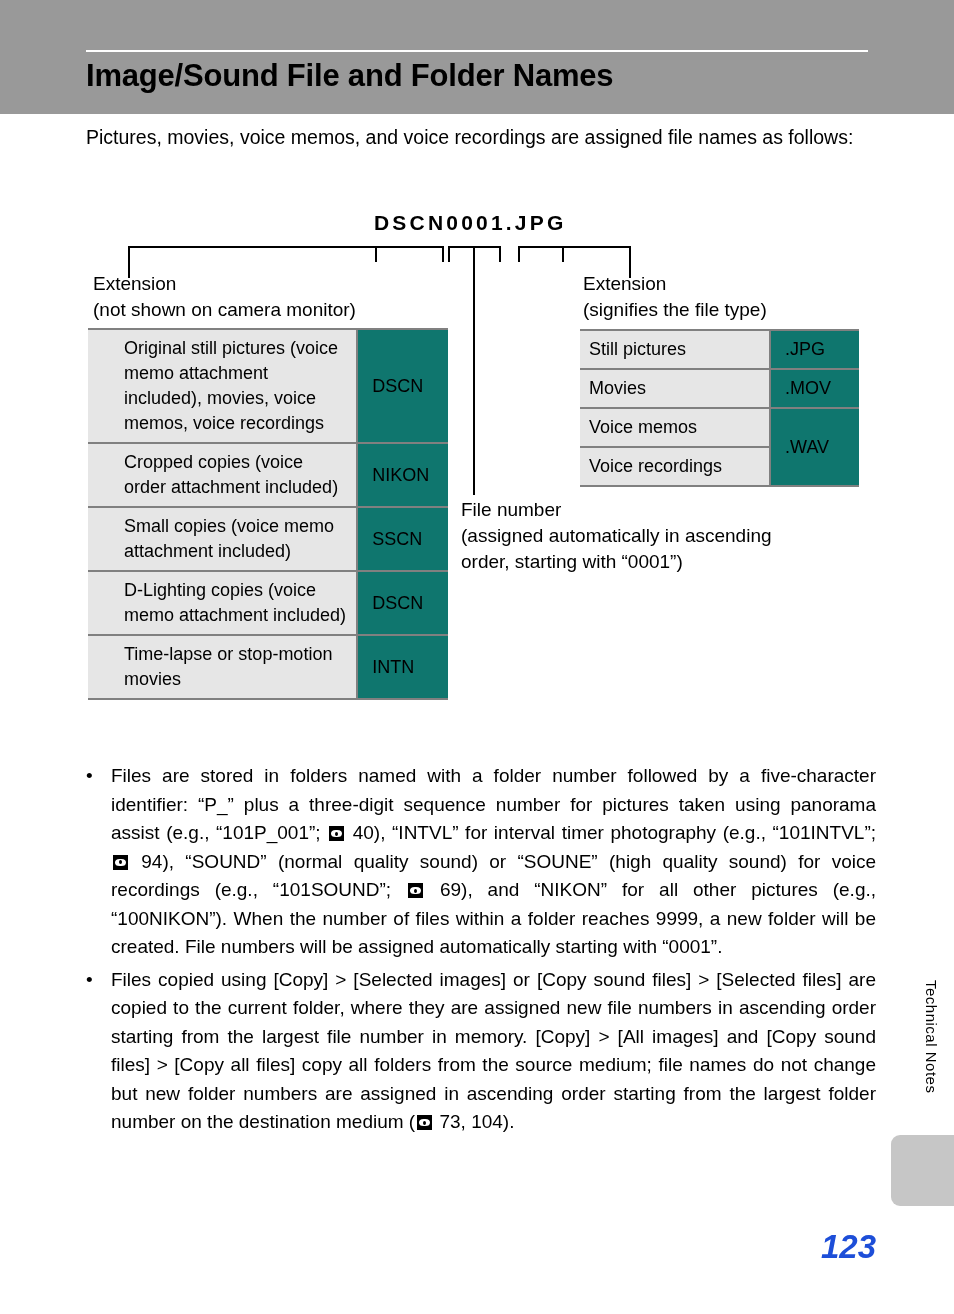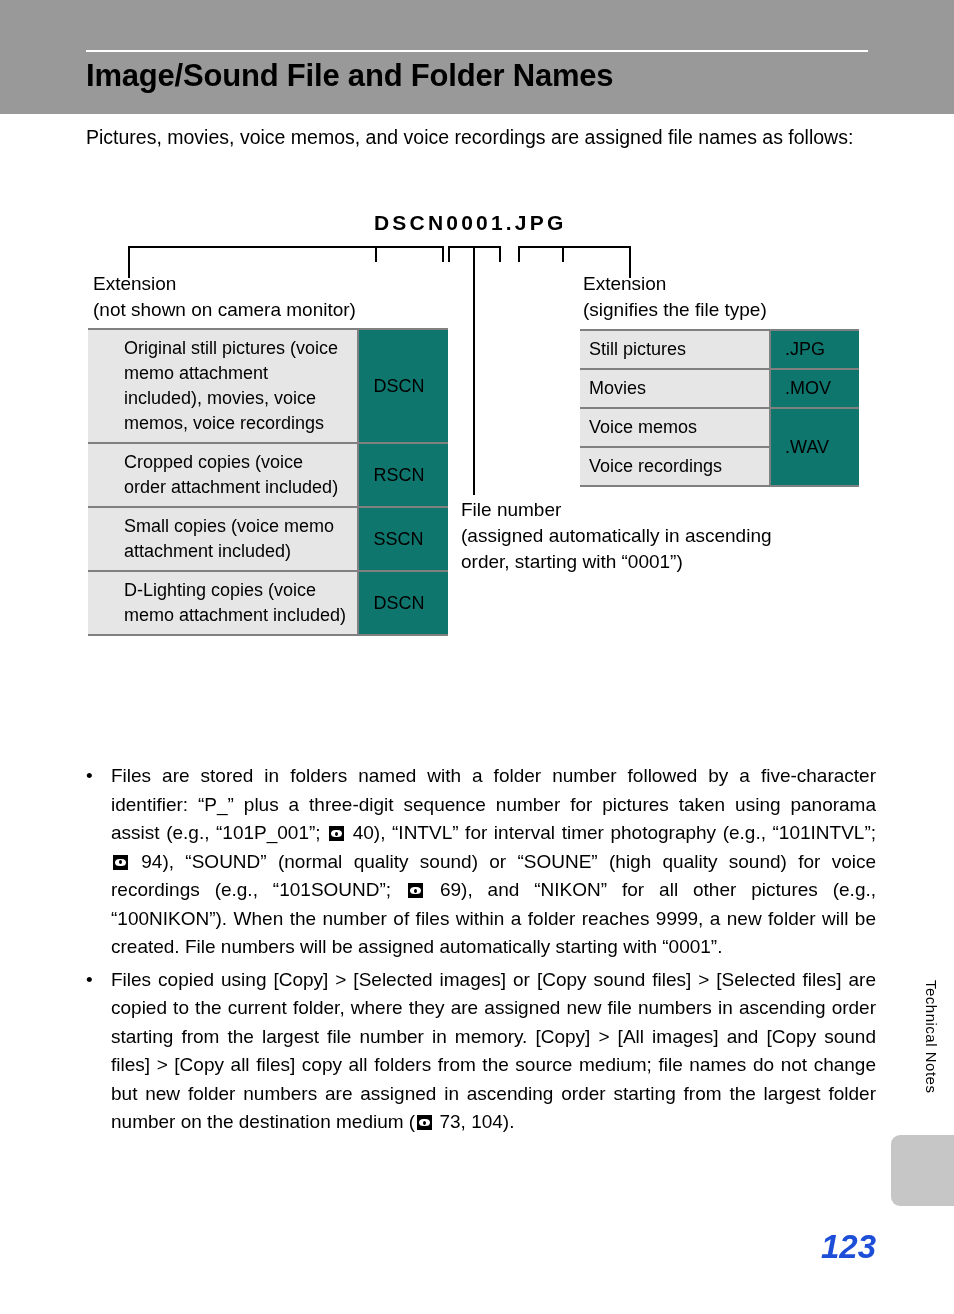--- a/index.html
+++ b/index.html
@@ -252,29 +252,33 @@
 </div>
 
 <table class="spec" id="identifier-table">
   <tbody>
       <tr>
         <td class="desc">Original still pictures (voice memo attachment included), movies, voice memos, voice recordings</td>
         <td class="code">DSCN</td>
       </tr>
       <tr>
         <td class="desc">Cropped copies (voice order attachment included)</td>
-        <td class="code">RSCN</td>
+        <td class="code">NIKON</td>
       </tr>
       <tr>
         <td class="desc">Small copies (voice memo attachment included)</td>
         <td class="code">SSCN</td>
       </tr>
       <tr>
         <td class="desc">D-Lighting copies (voice memo attachment included)</td>
         <td class="code">DSCN</td>
+      </tr>
+      <tr>
+        <td class="desc">Time-lapse or stop-motion movies</td>
+        <td class="code">INTN</td>
       </tr>
     </tbody>
 </table>
 
 <table class="spec" id="extension-table">
   <tbody>
       <tr>
         <td class="desc">Still pictures</td>
         <td class="code">.JPG</td>
       </tr>

